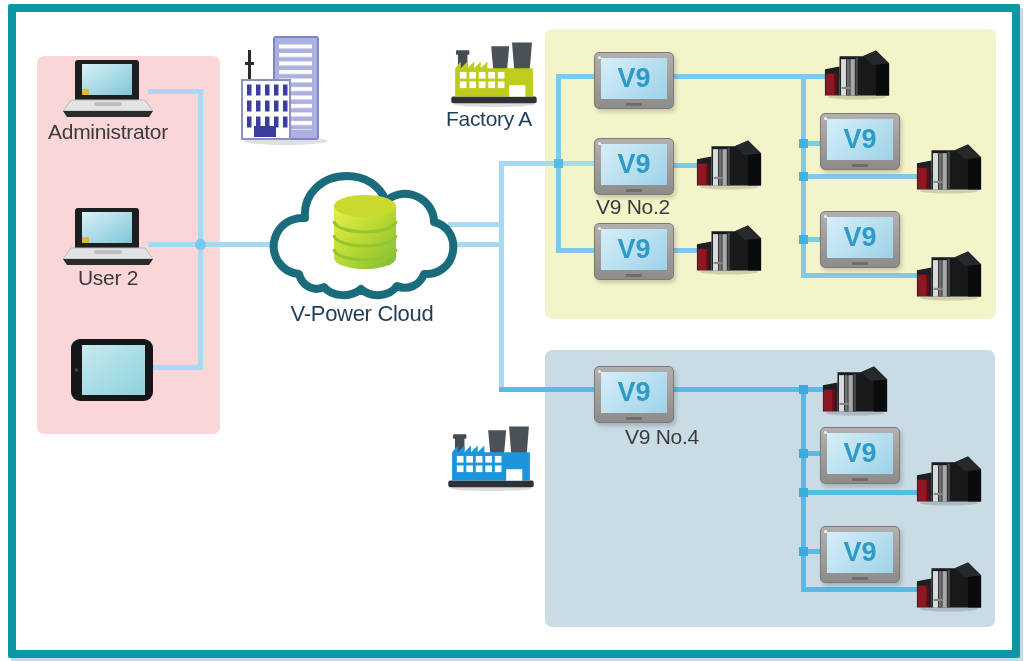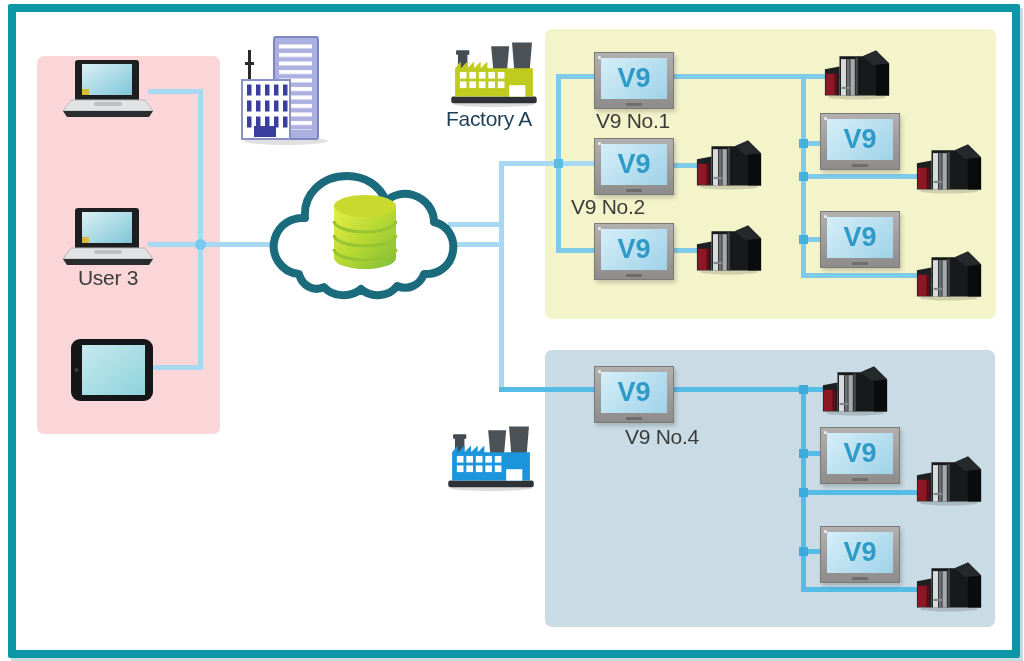--- a/index.html
+++ b/index.html
@@ -21,21 +21,21 @@
   .c-mid{background:#7ecae8;}
   .c-strong{background:#55bce6;}
   .jn{position:absolute;width:9px;height:9px;background:#44b1dd;}
   .jdot{position:absolute;width:11px;height:11px;border-radius:50%;background:#77c9f2;}
   
   .lbl{position:absolute;width:160px;text-align:center;font-size:21px;line-height:23px;
        color:#3b3b3b;letter-spacing:-0.3px;white-space:nowrap;}
   .lbl-navy{color:#1d3e58;}
   .lbl-big{width:210px;font-size:22px;}
   
-  .monitor{position:absolute;width:78px;height:55px;border-radius:0;
+  .monitor{position:absolute;width:78px;height:55px;border-radius:5px;
            background:linear-gradient(180deg,#b2b0ae,#8e8c8a);
            border:1px solid #7c7a78;box-shadow:2px 3px 4px rgba(0,0,0,.18);}
   .monitor::before{content:"";position:absolute;left:3px;top:3px;width:3px;height:3px;
            border-radius:50%;background:#f2f2f2;}
   .monitor::after{content:"";position:absolute;left:50%;bottom:2px;width:16px;height:3px;
            margin-left:-8px;background:#6f6d6b;border-radius:1px;}
   .mscreen{position:absolute;left:6px;right:6px;top:5px;bottom:9px;
            background:linear-gradient(135deg,#d6eef8,#9ed2e8);
            display:flex;align-items:center;justify-content:center;
            font-size:27px;font-weight:700;color:#2d9ac7;}
@@ -183,56 +183,57 @@
   <div class="hline c-strong" style="left:801px;top:549px;width:25px"></div>
   <div class="hline c-strong" style="left:801px;top:587px;width:139px"></div>
   <div class="jn" style="left:799px;top:385px;background:#3aabda"></div>
   <div class="jn" style="left:799px;top:449px;background:#3aabda"></div>
   <div class="jn" style="left:799px;top:488px;background:#3aabda"></div>
   <div class="jn" style="left:799px;top:547px;background:#3aabda"></div>
 
   <svg class="icon" style="left:56px;top:58px;width:104px;height:62px">
       <use href="#sym-laptop"></use>
     </svg>
+  <div class="lbl" style="left:28px;top:120px">Administrator</div>
 
   <svg class="icon" style="left:56px;top:206px;width:104px;height:62px">
       <use href="#sym-laptop"></use>
     </svg>
-  <div class="lbl" style="left:28px;top:266px">User 3</div>
+  <div class="lbl" style="left:28px;top:266px">User 2</div>
 
   <svg class="icon" style="left:70px;top:338px;width:84px;height:66px">
       <use href="#sym-tablet"></use>
     </svg>
 
   <svg class="icon" style="left:236px;top:34px;width:96px;height:112px">
       <use href="#sym-building"></use>
     </svg>
 
   <svg class="icon" style="left:262px;top:158px;width:200px;height:145px">
       <use href="#sym-cloud"></use>
     </svg>
+  <div class="lbl lbl-navy lbl-big" style="left:257px;top:302px">V-Power Cloud</div>
 
   <svg class="icon" style="left:446px;top:34px;width:96px;height:74px;color:#bfcc1e">
       <use href="#sym-factory"></use>
     </svg>
   <div class="lbl lbl-navy" style="left:409px;top:107px">Factory A</div>
 
   <svg class="icon" style="left:443px;top:418px;width:96px;height:74px;color:#1b96dc">
       <use href="#sym-factory"></use>
     </svg>
 
   <div class="monitor" style="left:594px;top:52px">
       <div class="mscreen">V9</div>
     </div>
-  <div class="lbl" style="left:553px;top:109px">V9 No.1</div>
 
   <div class="monitor" style="left:594px;top:138px">
       <div class="mscreen">V9</div>
     </div>
-  <div class="lbl" style="left:528px;top:195px">V9 No.2</div>
+  <div class="lbl" style="left:553px;top:195px">V9 No.2</div>
 
   <div class="monitor" style="left:594px;top:223px">
       <div class="mscreen">V9</div>
     </div>
 
   <svg class="icon" style="left:694px;top:136px;width:70px;height:54px">
       <use href="#sym-machine"></use>
     </svg>
   <svg class="icon" style="left:694px;top:221px;width:70px;height:54px">
       <use href="#sym-machine"></use>

